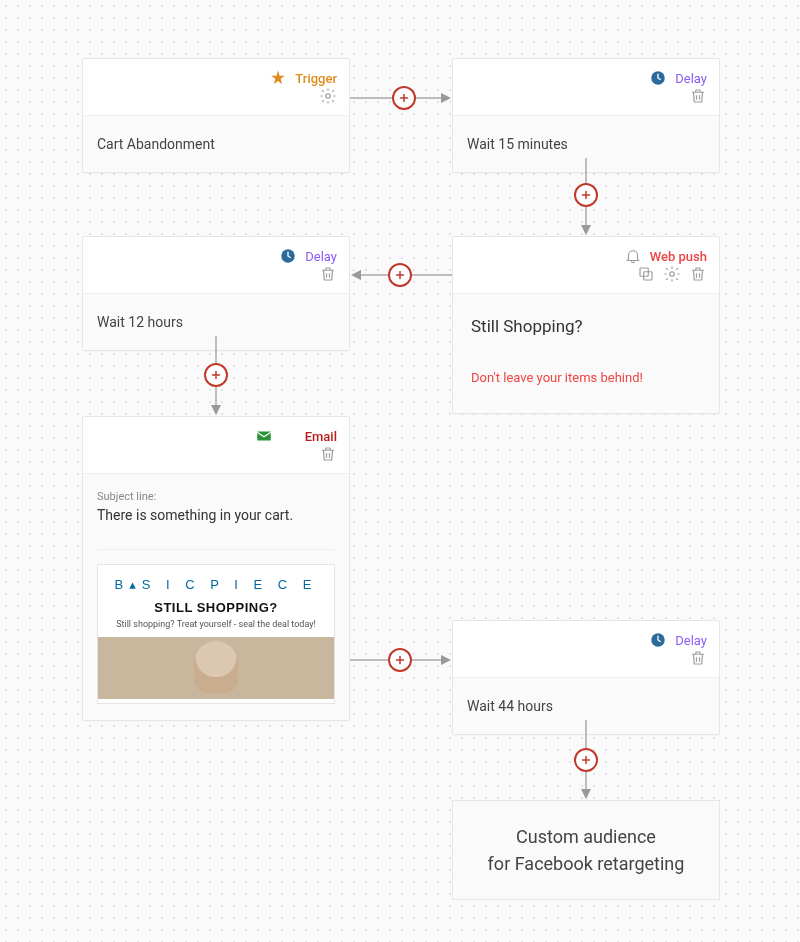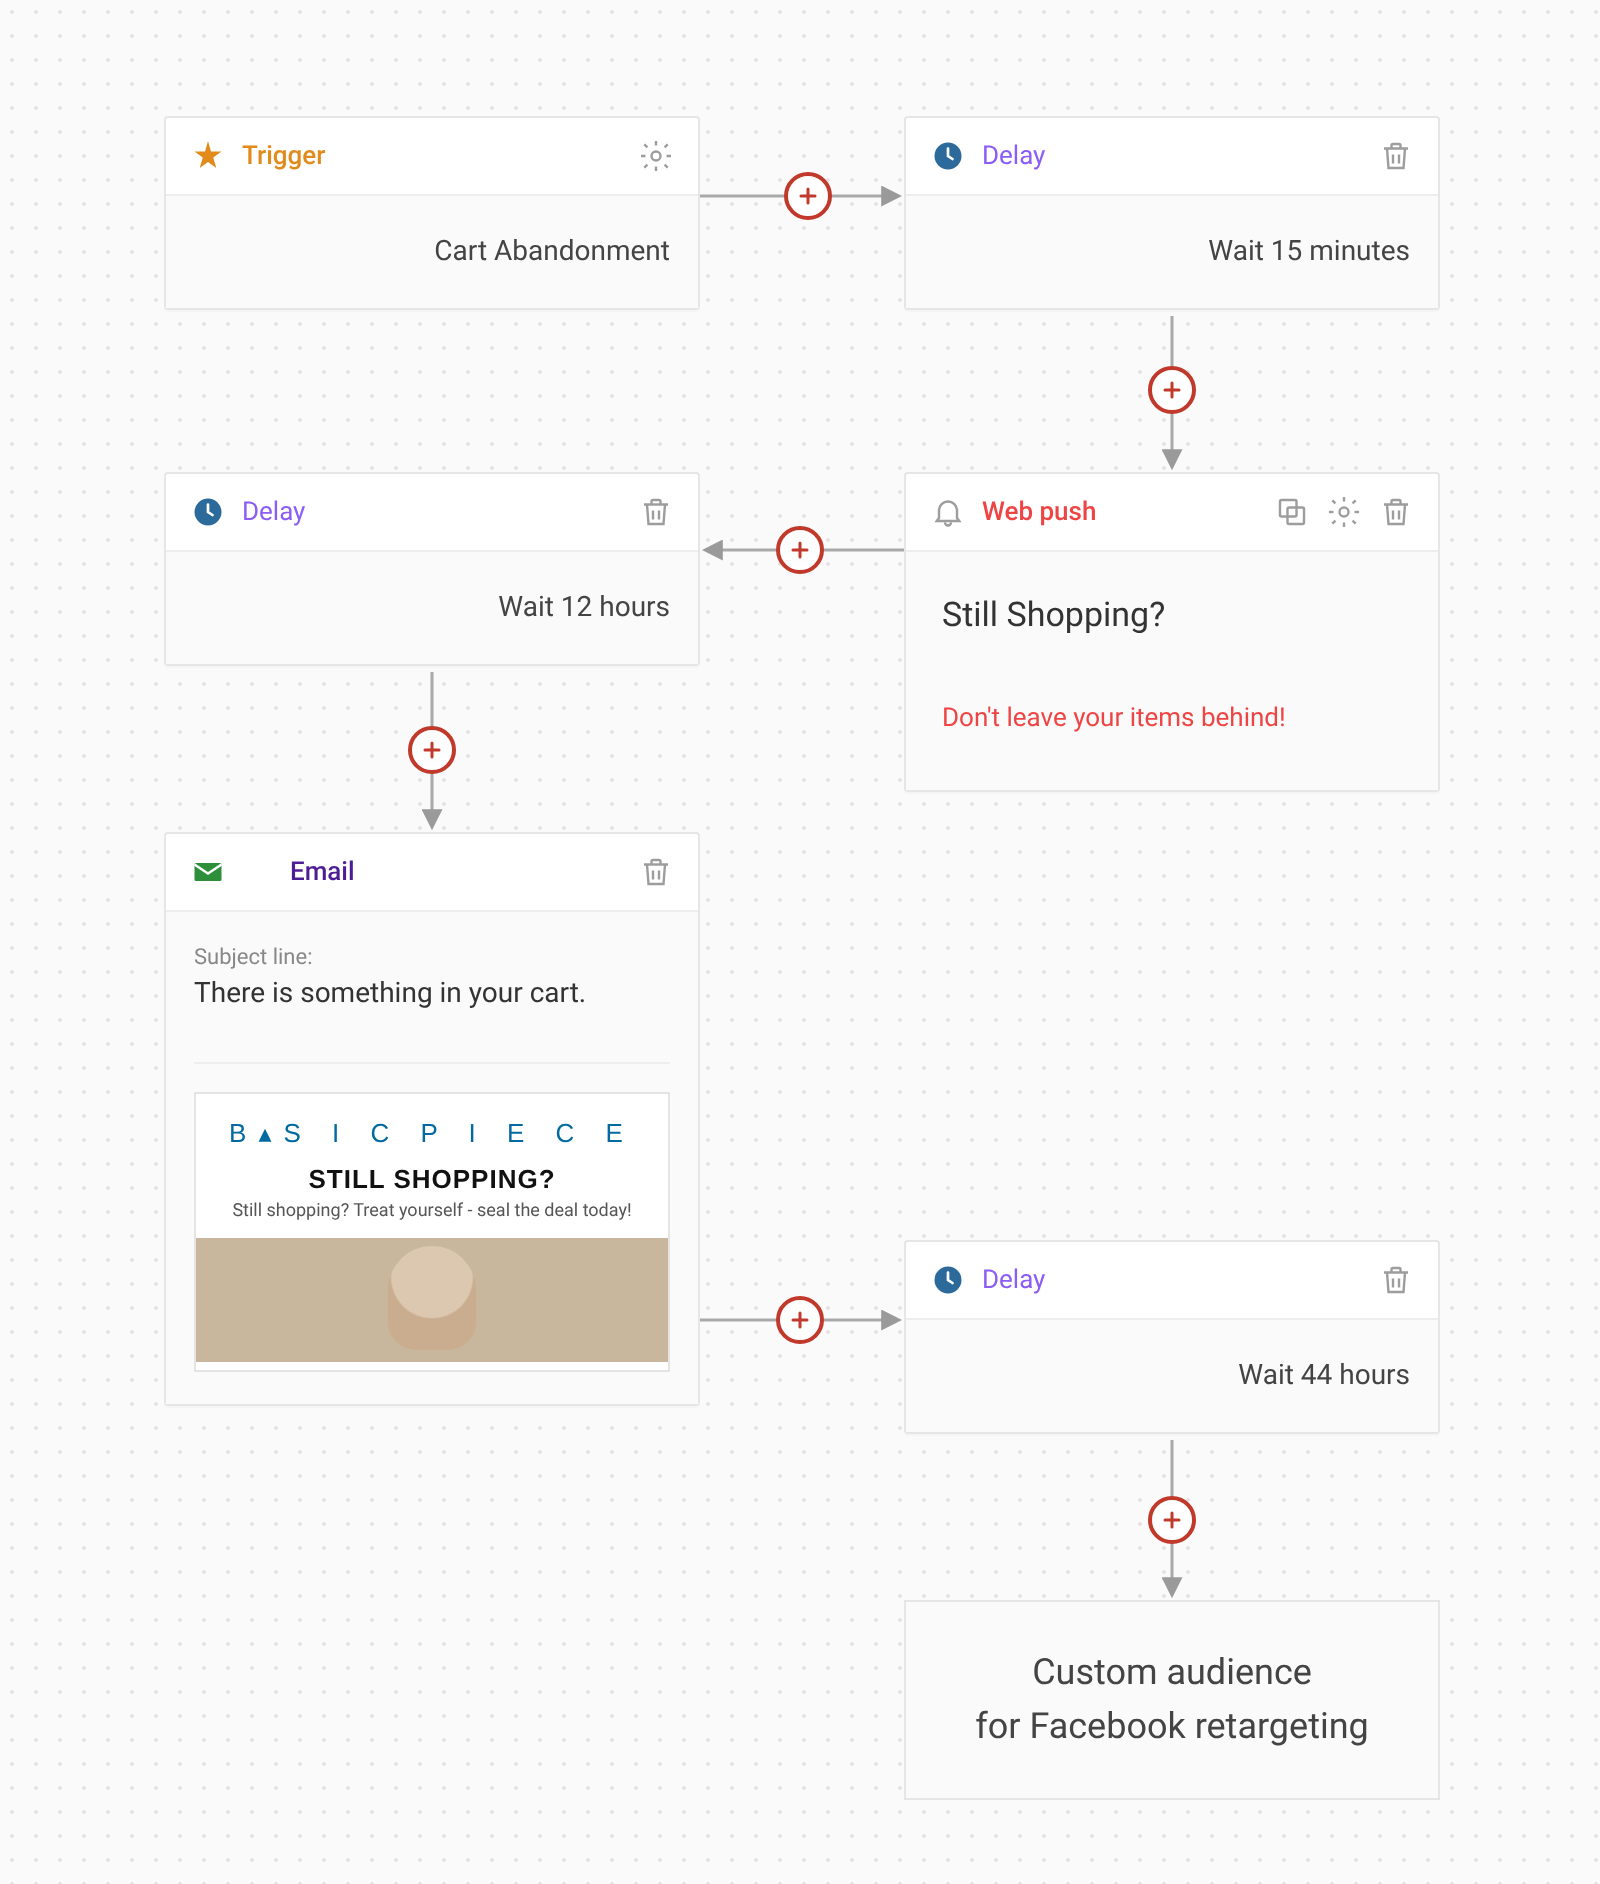--- a/index.html
+++ b/index.html
@@ -19,43 +19,44 @@
   .node {
     position: absolute;
     width: 268px;
     background: #fff;
     border: 1px solid #e6e6e6;
     border-radius: 2px;
     box-shadow: 0 1px 0 rgba(0,0,0,0.02);
   }
   .node-head {
     display: flex;
-    align-items: flex-start;
+    align-items: flex-end;
     justify-content: space-between;
     padding: 10px 12px;
     border-bottom: 1px solid #eee;
+    flex-direction: column;
   }
   .node-head-left { display: flex; align-items: center; gap: 8px; }
   .node-title { font-size: 13px; }
   .node-body {
     background: #fafafa;
     padding: 20px 14px;
     font-size: 14px;
     color: #444;
-    text-align: right;
+    text-align: left;
   }
   .icon { width: 18px; height: 18px; display: inline-flex; align-items: center; justify-content: center; }
   .icon svg { width: 100%; height: 100%; display: block; }
   .actions { display: flex; align-items: center; gap: 8px; }
   .gear, .trash, .copy { color: #9d9d9d; }
   .gear svg, .trash svg, .copy svg { stroke: currentColor; fill: none; }
   .title-trigger { color: #e08b1b; font-weight: 500; }
   .title-delay   { color: #8b5cf6; font-weight: 400; }
   .title-push    { color: #ef4444; font-weight: 500; }
-  .title-email   { color: #4c1d95; font-weight: 500; padding-left: 24px; }
+  .title-email   { color: #b91c1c; font-weight: 500; padding-left: 24px; }
 
   .plus-btn {
     position: absolute;
     width: 24px; height: 24px;
     border: 2px solid #c0392b;
     border-radius: 50%;
     background: #fff;
     color: #c0392b;
     display: flex; align-items: center; justify-content: center;
     font-weight: 700;

